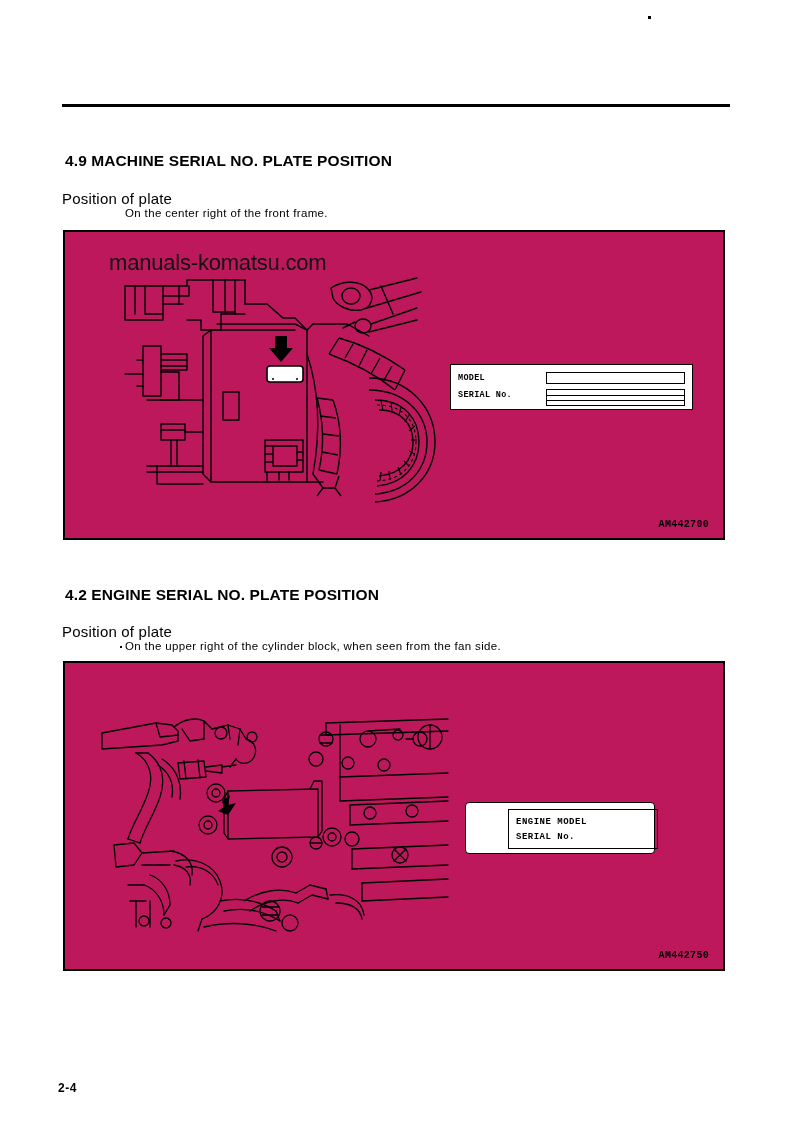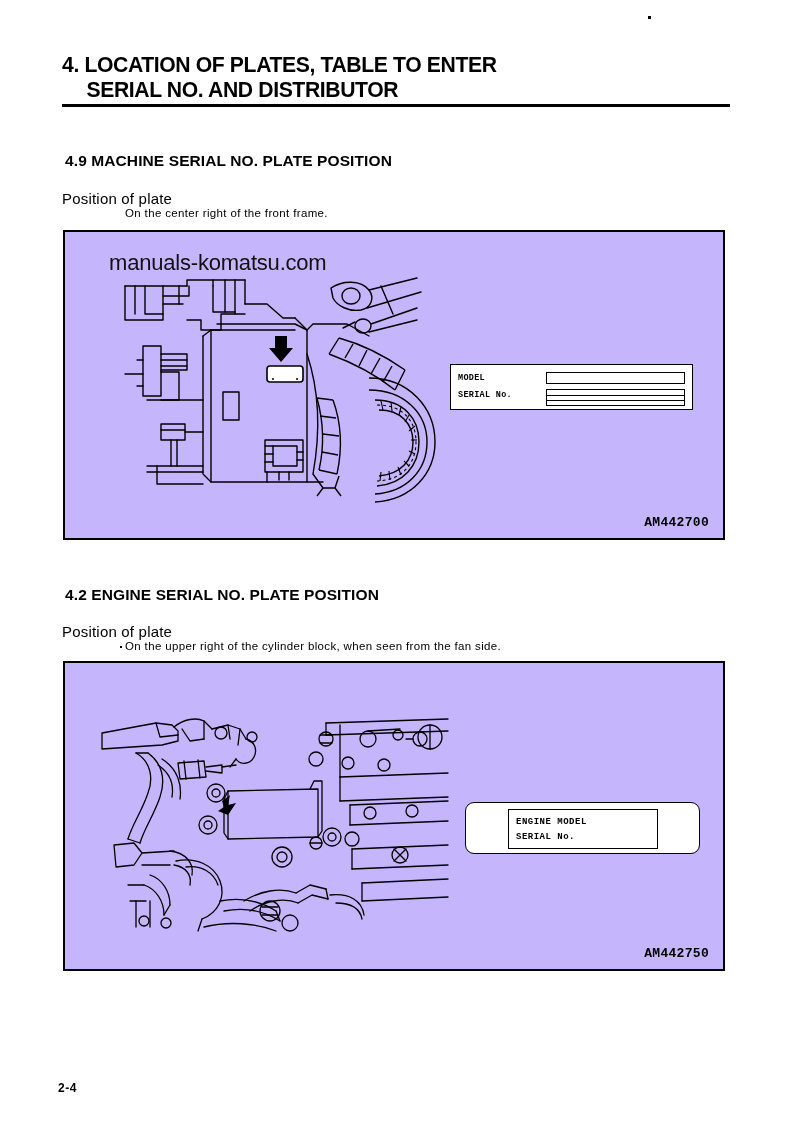--- a/index.html
+++ b/index.html
@@ -80,31 +80,31 @@
     margin-left: 38px;
   }
   #sec1-postext { left: 87px; top: 207px; }
   #sec2-postext { left: 87px; top: 640px; }
 
   
   .figure-box {
     position: absolute;
     border: 2px solid #000000;
     box-sizing: border-box;
-    background: #c4b5fd;
+    background: #be185d;
   }
   #figure-1 { left: 63px; top: 230px; width: 662px; height: 310px; }
   #figure-2 { left: 63px; top: 661px; width: 662px; height: 310px; }
 
   .figure-code {
     position: absolute;
     right: 14px;
     bottom: 8px;
     font-family: "Liberation Mono", monospace;
-    font-size: 13px;
+    font-size: 10px;
     letter-spacing: 0.3px;
     font-weight: bold;
   }
 
   
   .watermark {
     position: absolute;
     left: 44px;
     top: 18px;
     font-size: 22px;
@@ -168,23 +168,23 @@
     right: 7px;
     bottom: 3px;
     height: 11px;
     border: 1.4px solid #000000;
     box-sizing: border-box;
   }
 
   #engine-plate {
     left: 400px;
     top: 139px;
-    width: 235px;
+    width: 190px;
     height: 52px;
-    border-radius: 9px;
+    border-radius: 4px;
     border-width: 1.6px;
   }
   .engine-plate-inner {
     position: absolute;
     left: 42px;
     top: 6px;
     width: 150px;
     height: 40px;
     border: 1.5px solid #000000;
     box-sizing: border-box;
@@ -213,24 +213,20 @@
   .speck {
     position: absolute;
     background: #000000;
   }
 </style>
 </head>
 <body>
 
 <div class="page">
 
-  <div class="title-block">
-    <div class="title-line">4. LOCATION OF PLATES, TABLE TO ENTER</div>
-    <div class="title-line title-line2">SERIAL NO. AND DISTRIBUTOR</div>
-  </div>
   <div class="title-rule"></div>
 
   <div class="section-heading" id="sec1-heading">4.9  MACHINE SERIAL NO. PLATE POSITION</div>
   <div class="pos-label" id="sec1-poslabel">Position of plate</div>
   <div class="pos-text" id="sec1-postext">On the center right of the front frame.</div>
 
   <div class="figure-box" id="figure-1">
 
     <div class="watermark">manuals-komatsu.com</div>
 

